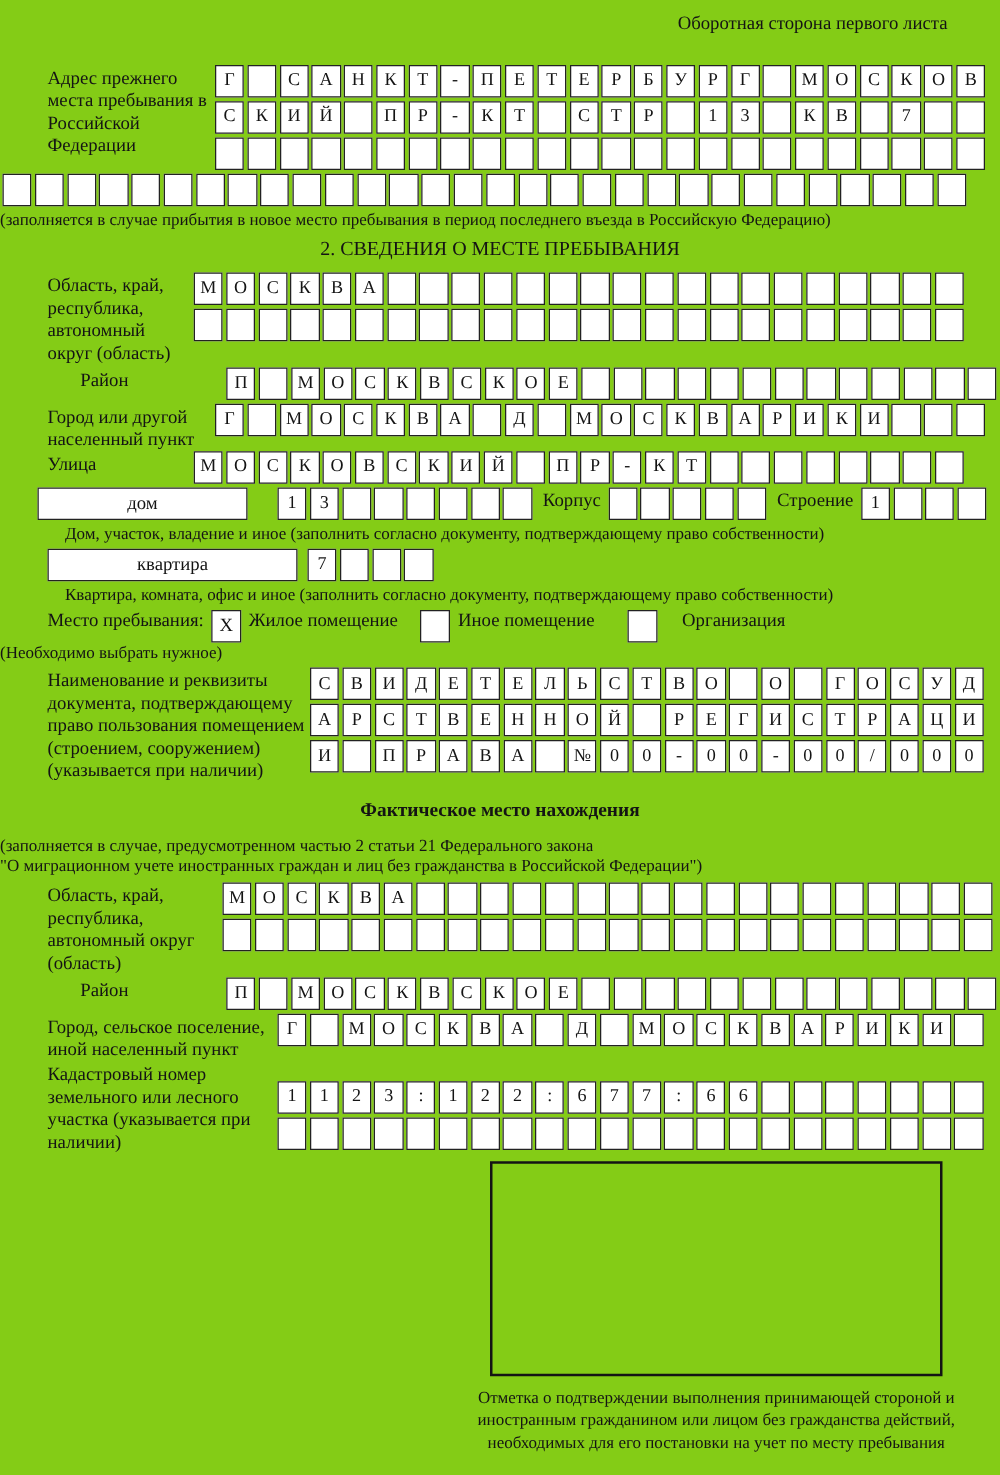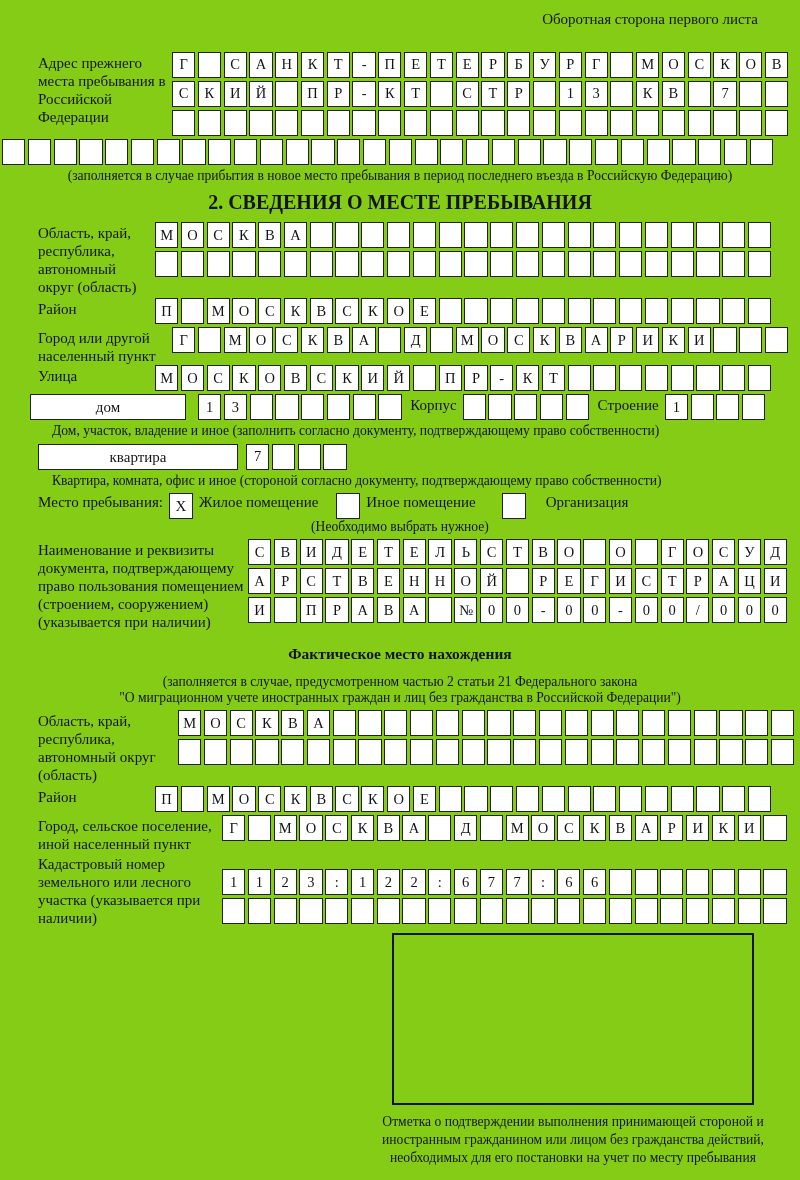--- a/index.html
+++ b/index.html
@@ -22,29 +22,29 @@
   }
   .labelbox{
     box-sizing:border-box;height:26px;border:1.7px solid #222;background:#fff;
     display:flex;align-items:center;justify-content:center;font-size:15px;
   }
   .checkbox{
     box-sizing:border-box;width:24px;height:26px;border:1.7px solid #222;background:#fff;
     display:flex;align-items:center;justify-content:center;font-size:15px;margin:0 6px;
   }
   .note{font-size:13.6px;}
-  .note.center{text-align:center;}
+  .note.center{}
   .note.left{padding-left:52px;}
-  .sect-title{text-align:center;font-weight:bold;font-size:20px;margin:6px 0 8px;}
+  .sect-title{text-align:center;font-weight:normal;font-size:16px;margin:6px 0 8px;}
   .sub-title{text-align:center;font-weight:bold;font-size:15.5px;margin:14px 0 10px;}
   .inline-label{padding:2px 6px 0 6px;}
   .stamp-wrap{margin:6px 0 0 363px;width:420px;}
   .stamp-box{box-sizing:border-box;width:362px;height:172px;border:2px solid #141414;margin:0 auto 8px;}
   .stamp-caption{text-align:center;font-size:13.6px;line-height:1.32;}
-  .mt2{margin-top:2px;} .mt4{margin-top:4px;}
+  .mt2{margin-top:2px;justify-content:flex-end;} .mt4{margin-top:4px;}
   .fullrow{padding-left:2px;}
 </style>
 </head>
 <body>
 
 <div class="page">
 
   <div class="hdr">Оборотная сторона первого листа</div>
 
   <div class="frow">
@@ -314,21 +314,21 @@
           <span class="cell"></span>
           <span class="cell"></span>
           <span class="cell"></span>
           <span class="cell"></span>
           <span class="cell"></span>
         </div>
       </div>
   </div>
 
   <div class="frow" style="padding-left:30px">
-    <div class="labelbox" style="width:156px;margin-right:12px">дом</div>
+    <div class="labelbox" style="width:168px;margin-right:24px">дом</div>
     <div class="cellrow">
         <span class="cell">1</span>
         <span class="cell">3</span>
         <span class="cell"></span>
         <span class="cell"></span>
         <span class="cell"></span>
         <span class="cell"></span>
         <span class="cell"></span>
         <span class="cell"></span>
       </div>
@@ -352,21 +352,21 @@
 
   <div class="frow mt4" style="padding-left:38px">
     <div class="labelbox" style="width:200px;margin-right:8px">квартира</div>
     <div class="cellrow">
         <span class="cell">7</span>
         <span class="cell"></span>
         <span class="cell"></span>
         <span class="cell"></span>
       </div>
   </div>
-  <div class="note left">Квартира, комната, офис и иное (стороной согласно документу, подтверждающему право собственности)</div>
+  <div class="note left">Квартира, комната, офис и иное (заполнить согласно документу, подтверждающему право собственности)</div>
 
   <div class="frow mt4" style="">
     <div>Место пребывания:</div>
     <div class="checkbox">X</div>
     <div>Жилое помещение</div>
     <div class="checkbox" style="margin-left:18px"></div>
     <div>Иное помещение</div>
     <div class="checkbox" style="margin-left:26px"></div>
     <div style="margin-left:14px">Организация</div>
   </div>

